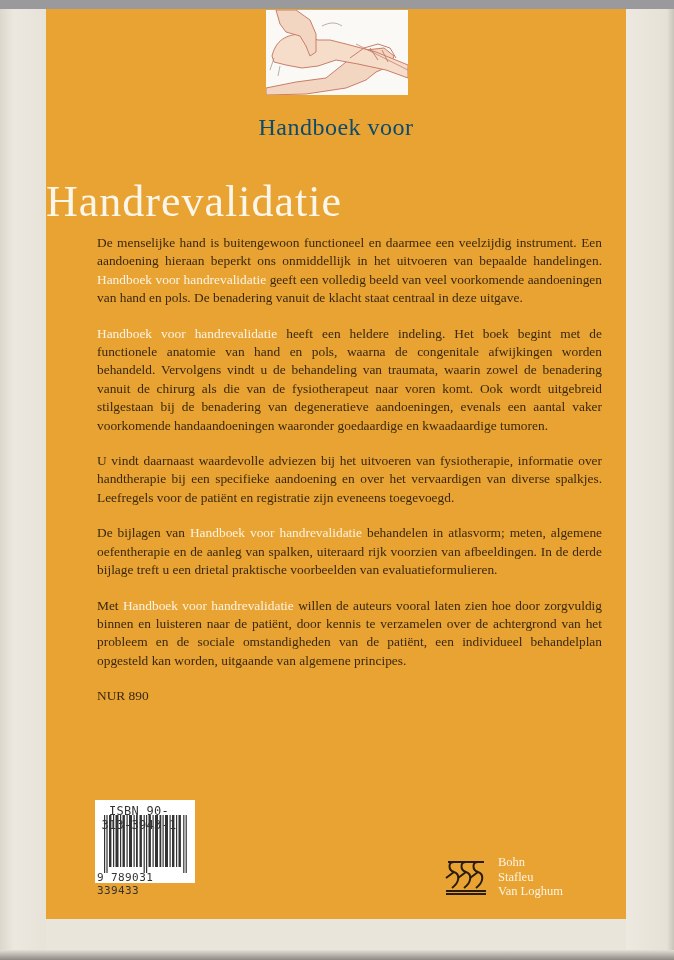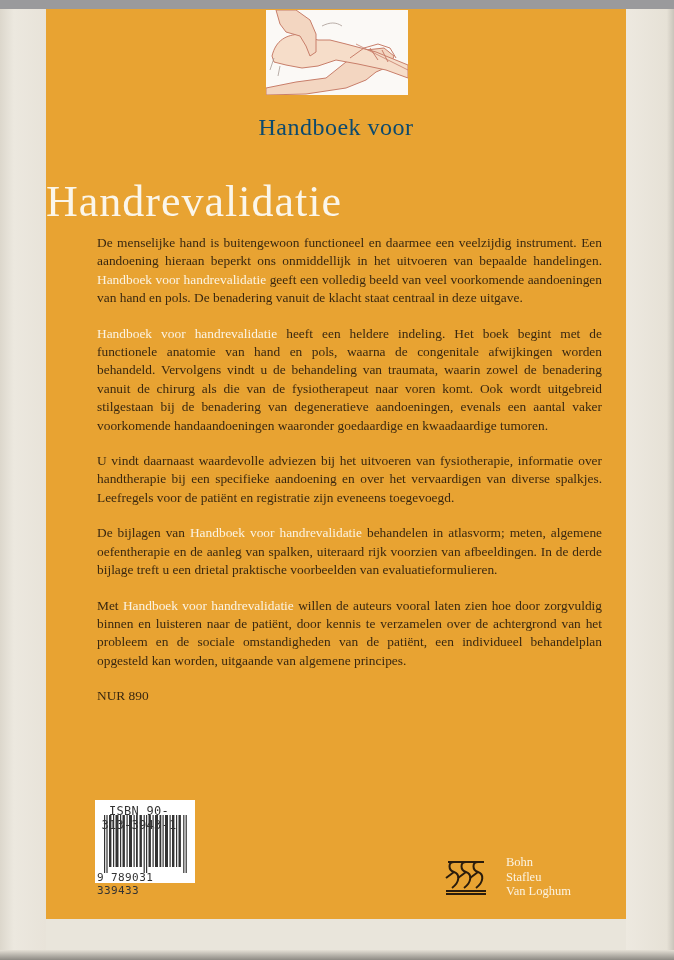--- a/index.html
+++ b/index.html
@@ -15,21 +15,21 @@
   .body { position:absolute; left:51px; top:208px; width:505px; font-size:13.4px; line-height:18.4px; color:#3a2810; text-align:justify; }
   .body p { margin:17px 0 17px 0; }
   .hl { color:#fbf3e2; }
   .nur { margin-top:0; }
   .barcode-box { position:absolute; left:49px; top:791px; width:100px; height:83px; background:#ffffff; }
   .isbn-text { position:absolute; left:0; top:4px; width:88px; text-align:center; font-family:"DejaVu Sans Mono","Liberation Mono",monospace; font-size:12px; color:#333; letter-spacing:0.3px; }
   .bars { position:absolute; left:9px; top:15px; width:84px; height:58px; }
   .ean-text { position:absolute; left:2px; top:71px; width:98px; font-family:"DejaVu Sans Mono","Liberation Mono",monospace; font-size:11px; color:#333; letter-spacing:0.4px; }
   .publisher { position:absolute; left:398px; top:849px; }
   .publisher-logo { position:absolute; left:0; top:0; width:44px; height:38px; }
-  .publisher-name { position:absolute; left:54px; top:-3px; width:120px; font-size:12.5px; line-height:14.5px; color:#fbf3e2;margin-left:8px; }
+  .publisher-name { position:absolute; left:54px; top:-3px; width:120px; font-size:12.5px; line-height:14.5px; color:#fbf3e2; }
   .publisher-name div { white-space:nowrap; }
 </style>
 </head>
 <body>
 
 <div class="top-strip"></div>
 <div class="page-edge-left"></div>
 <div class="page-edge-right"></div>
 <div class="bottom-shadow"></div>
 

